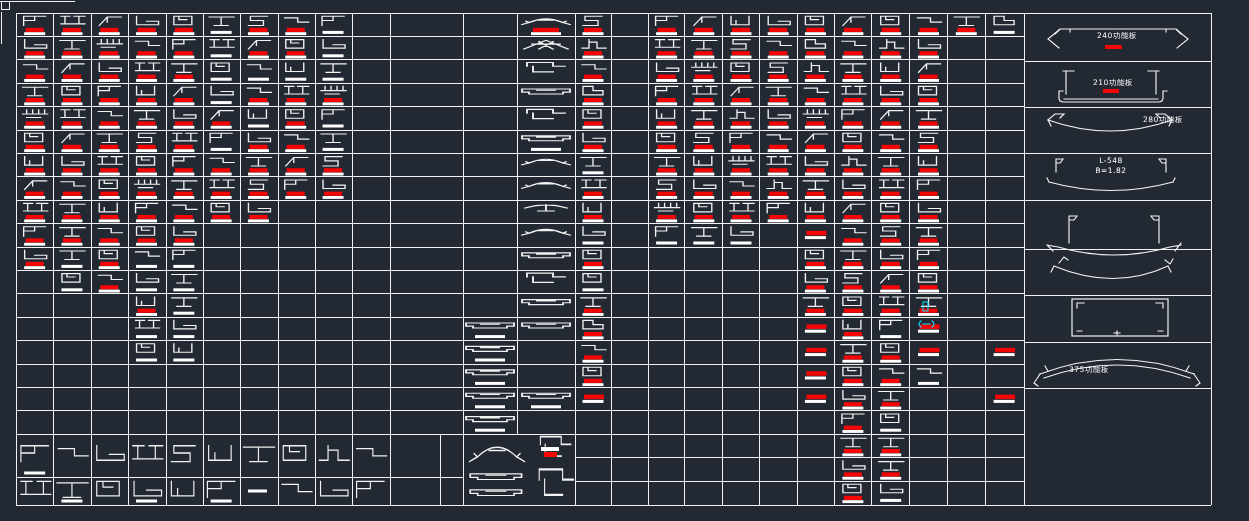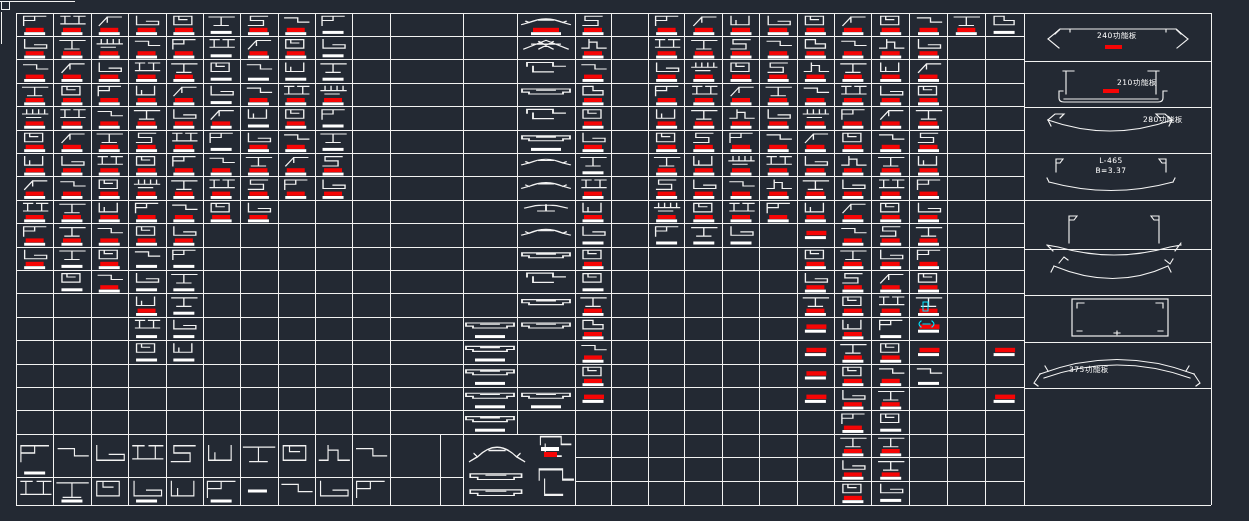--- a/index.html
+++ b/index.html
@@ -1366,19 +1366,19 @@
         <rect x="1072" y="299" width="96" height="37" fill="none" stroke="#f2f2f2" stroke-width="1.2"></rect>
         <path d="M1077,303 h7 M1077,303 v5 M1163,303 h-7 M1163,303 v5 M1077,331 h5 M1163,331 h-5 M1117,331 v4 M1114,333 h6" fill="none" stroke="#f2f2f2" stroke-width="1.15" stroke-linecap="square"></path>
         <path d="M1040,374 q77,-29 154,0 M1044,378 q73,-26 146,0" fill="none" stroke="#f2f2f2" stroke-width="1.15" stroke-linecap="square"></path>
         <path d="M1040,374 l-6,9 l4,3 M1194,374 l6,9 l-4,3 M1048,371 l-3,-5 M1186,371 l3,-5" fill="none" stroke="#f2f2f2" stroke-width="1.15" stroke-linecap="square"></path>
         <rect x="1105" y="45" width="17" height="4" fill="#f60505"></rect>
         <rect x="1103" y="89" width="16" height="4" fill="#f60505"></rect>
       </g>
     </svg>
   <div id="labels">
     <div class="pl" style="left:1072px;top:31px">240功能板</div>
-    <div class="pl" style="left:1092px;top:78px">210功能板</div>
+    <div class="pl" style="left:1068px;top:78px">210功能板</div>
     <div class="pl" style="left:1118px;top:115px">280功能板</div>
-    <div class="pl" style="left:1066px;top:156px">L-465</div>
-    <div class="pl" style="left:1066px;top:166px">B=3.37</div>
+    <div class="pl" style="left:1066px;top:156px">L-548</div>
+    <div class="pl" style="left:1066px;top:166px">B=1.82</div>
     <div class="pl" style="left:1044px;top:365px">375功能板</div>
   </div>
 </div>
 
 </body></html>

